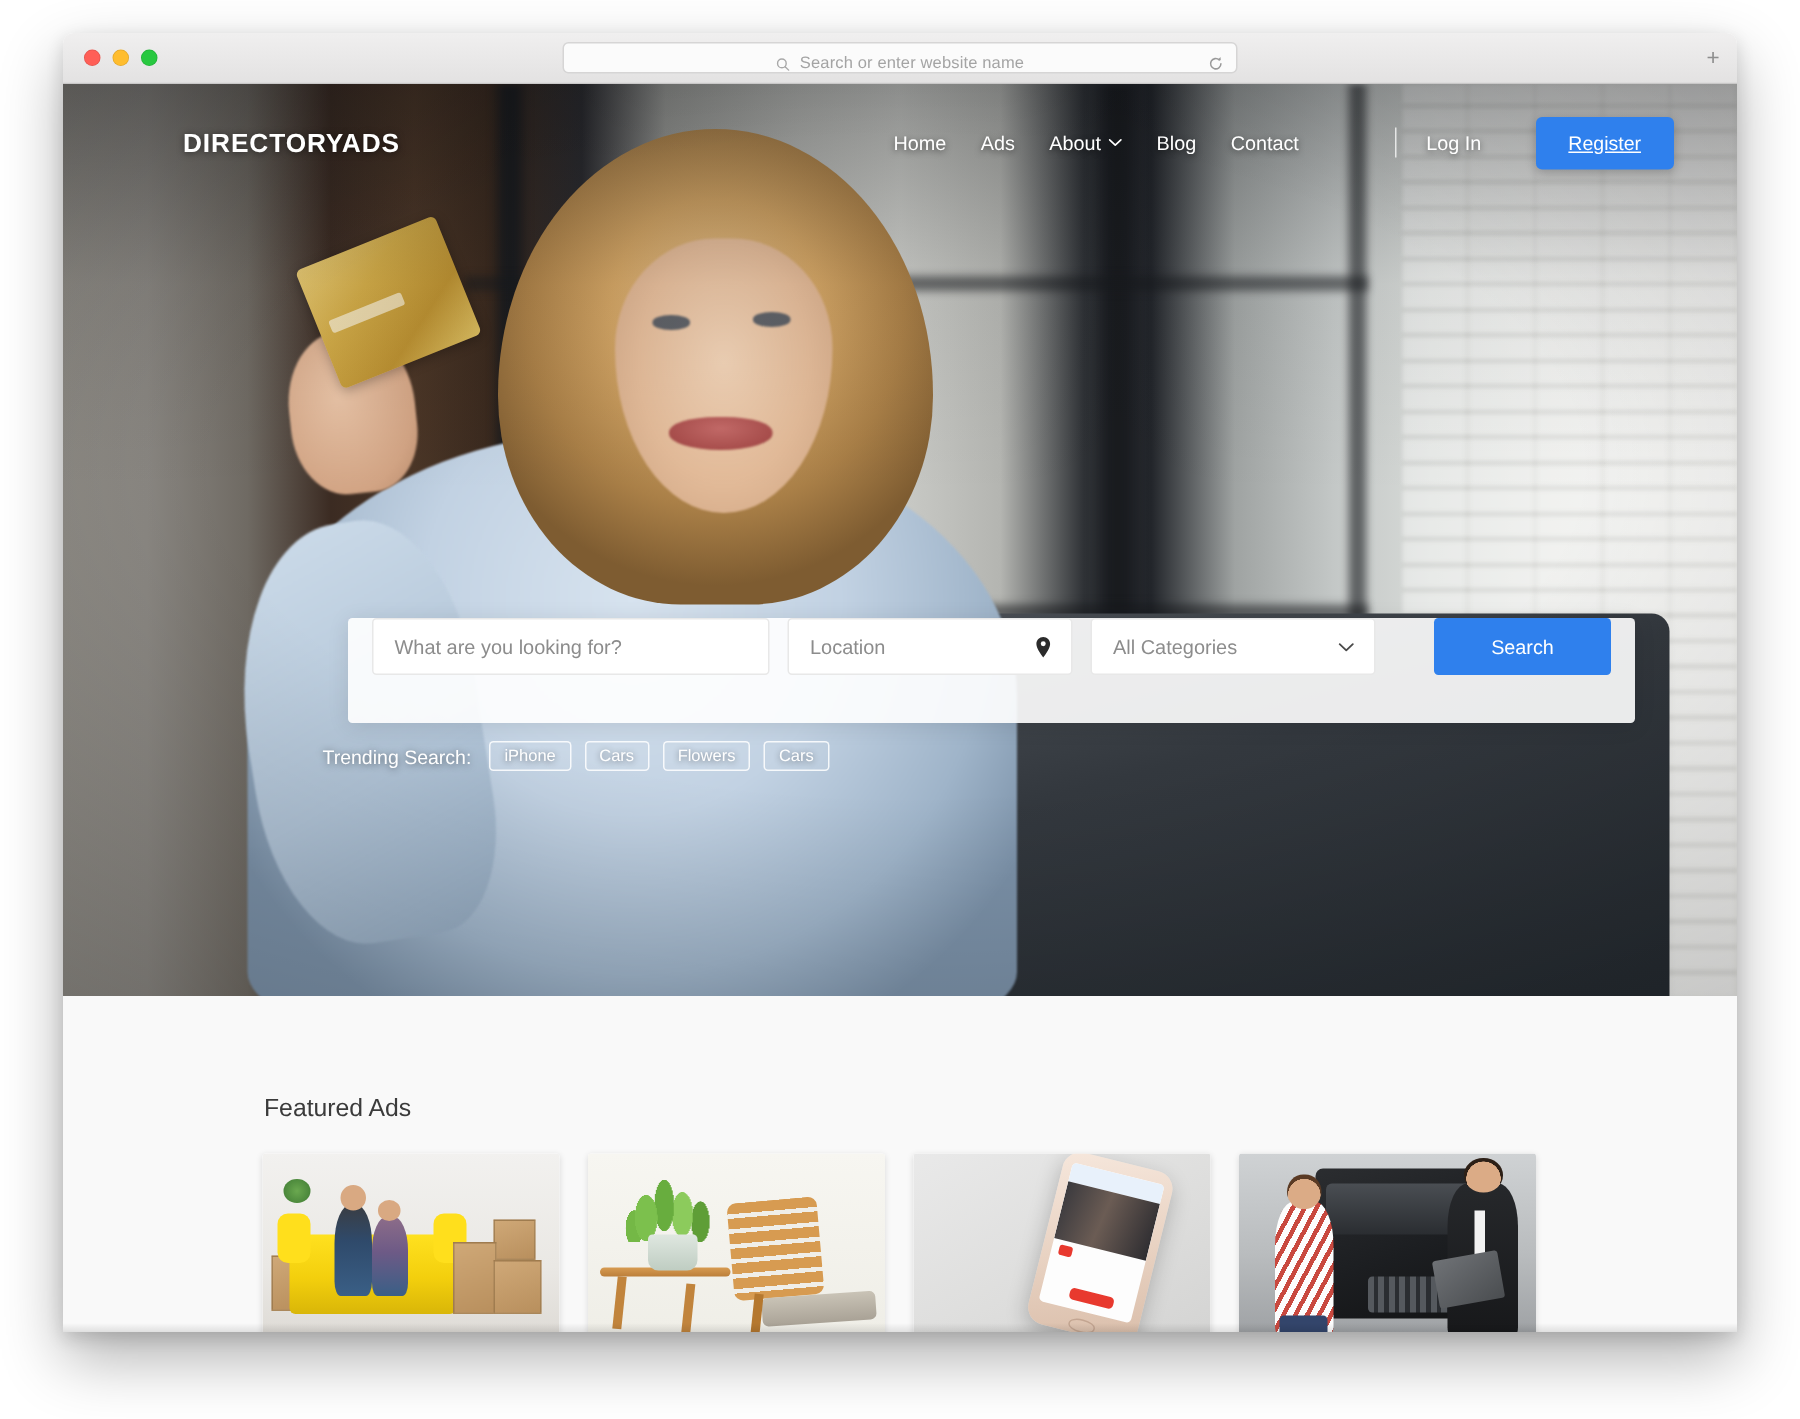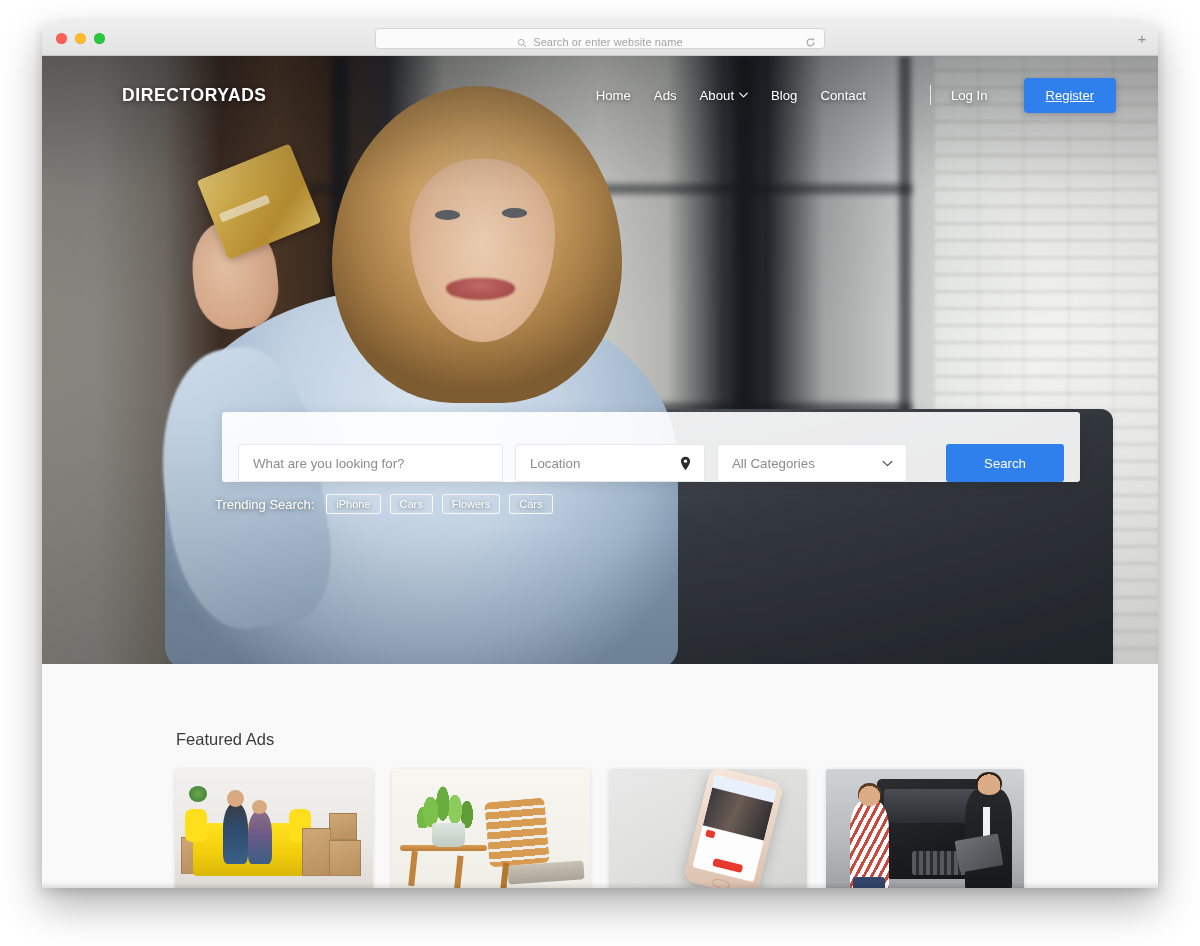--- a/index.html
+++ b/index.html
@@ -301,28 +301,28 @@
     margin-top: 14px;
     color: #f2f3f5;
     font-size: 15.5px;
     font-weight: 300;
     text-shadow: 0 1px 8px rgba(0,0,0,.45);
   }
 
   
   .search-panel {
     position: absolute;
-    left: 180px;
+    left: 190px;
     top: 356px;
     width: 858px;
     height: 70px;
     background: rgba(255,255,255,.90);
     border-radius: 3px;
     display: flex;
-    align-items: flex-end;
+    align-items: flex-start;
     padding: 0 16px;
     gap: 12px;
     z-index: 5;
     box-shadow: 0 2px 14px rgba(0,0,0,.10);
   }
   .field {
     height: 38px;
     background: #fff;
     border: 1px solid #e8e8e8;
     border-radius: 3px;

